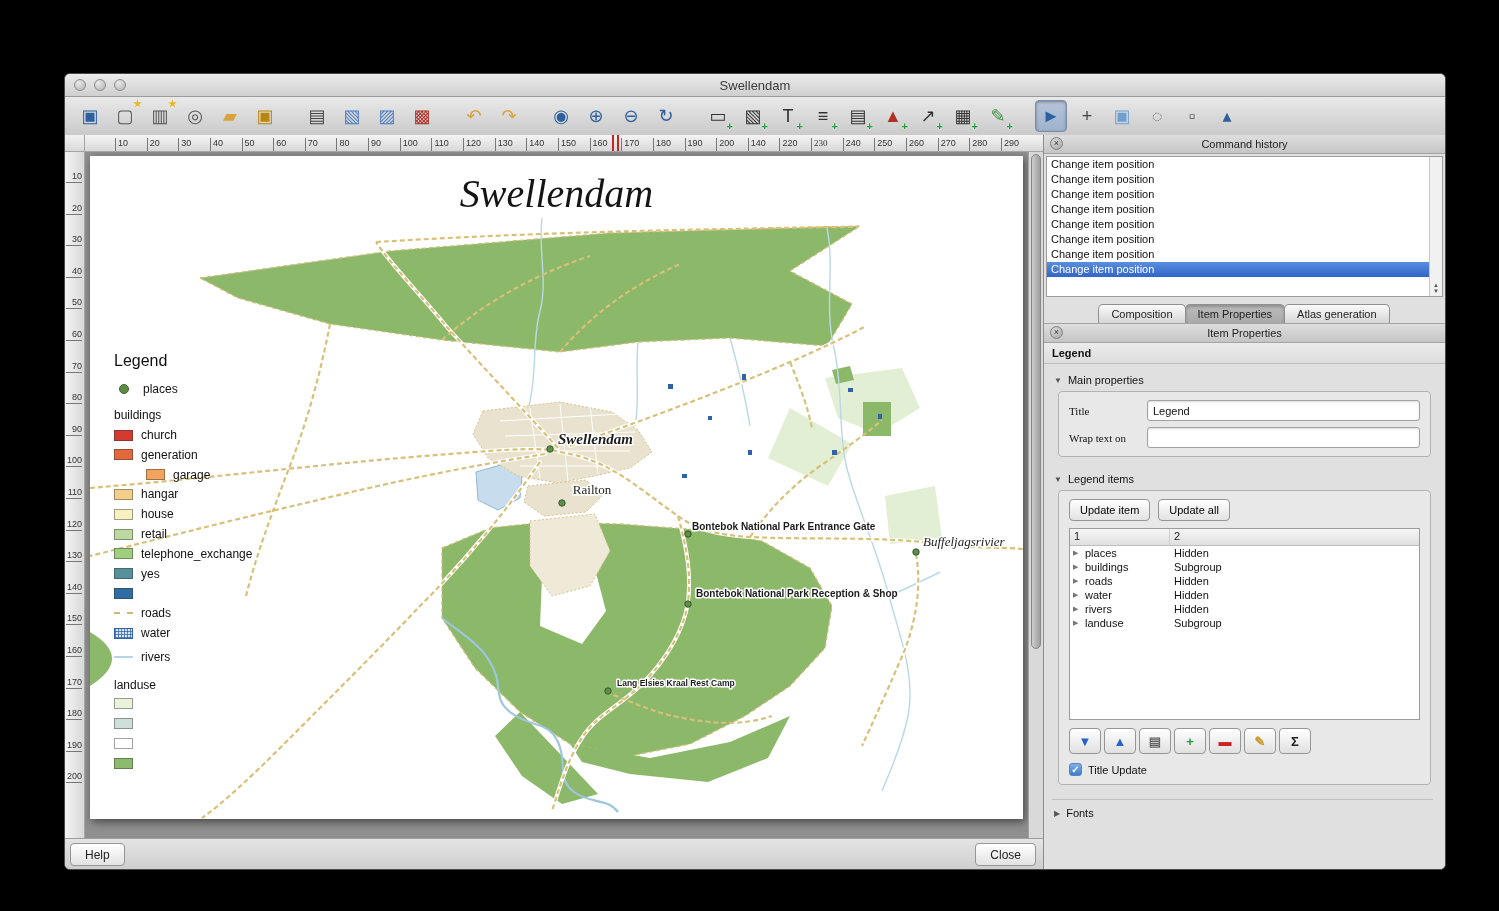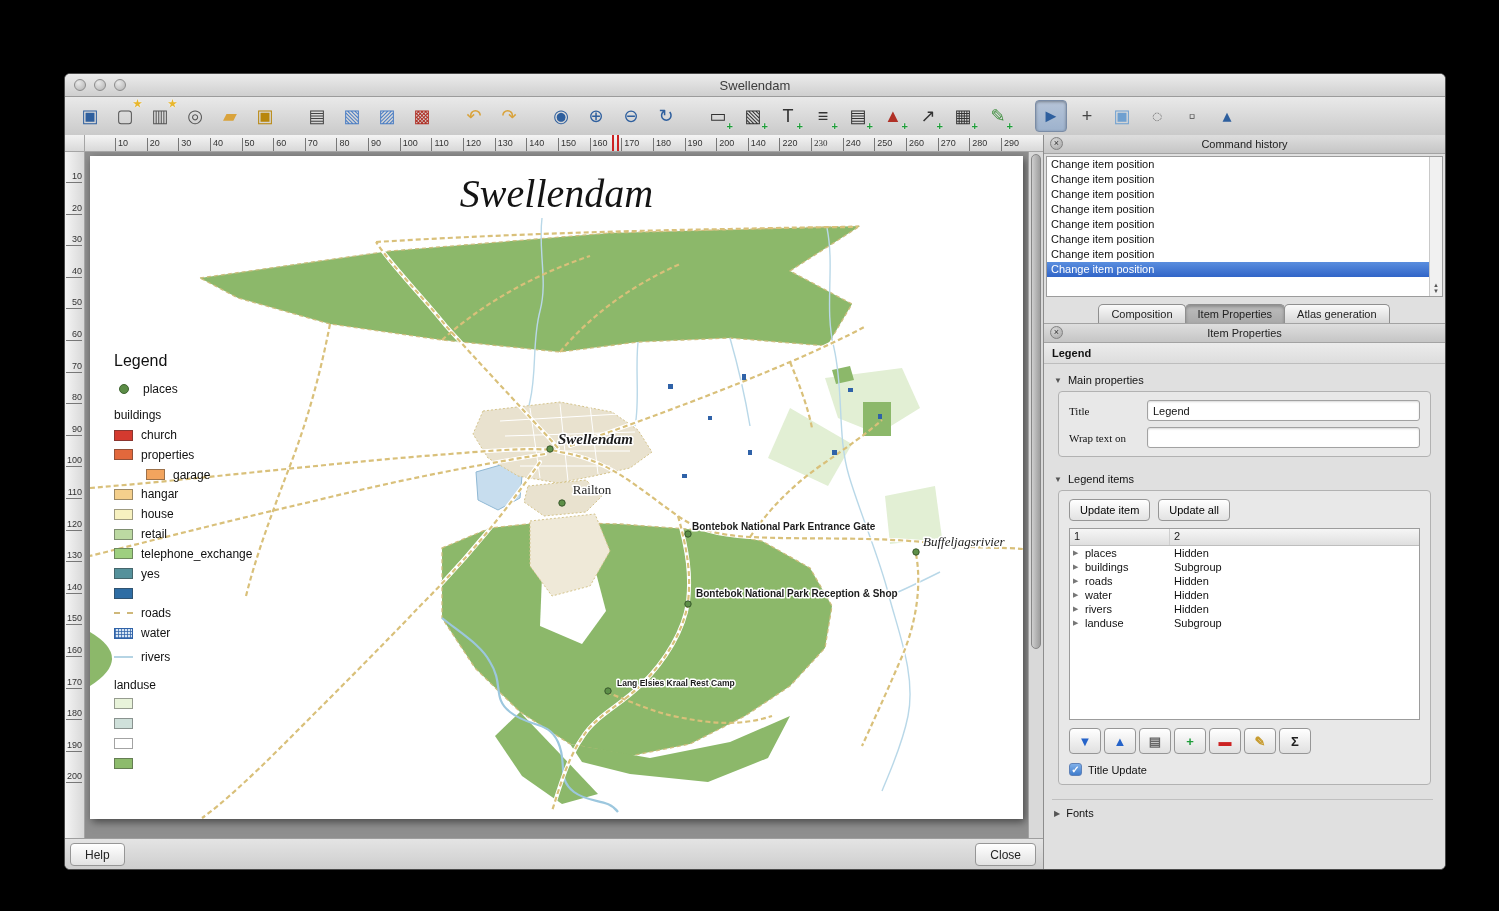--- a/index.html
+++ b/index.html
@@ -395,21 +395,21 @@
               </div>
               <div class="ml-row" style="top:522px">
                 <span class="ml-label">landuse</span>
               </div>
             <div class="ml-row" style="top: 272px;">
                   <div class="ml-swatch" style="background: rgb(212, 58, 47);"></div>
                   <div class="ml-label">church</div>
                 </div>
                 <div class="ml-row" style="top: 291.8px;">
                   <div class="ml-swatch" style="background: rgb(226, 104, 60);"></div>
-                  <div class="ml-label">properties</div>
+                  <div class="ml-label">generation</div>
                 </div>
                 <div class="ml-row" style="top: 311.6px; padding-left: 32px;">
                   <div class="ml-swatch" style="background: rgb(242, 164, 94);"></div>
                   <div class="ml-label">garage</div>
                 </div>
                 <div class="ml-row" style="top: 331.4px;">
                   <div class="ml-swatch" style="background: rgb(244, 207, 140);"></div>
                   <div class="ml-label">hangar</div>
                 </div>
                 <div class="ml-row" style="top: 351.2px;">

